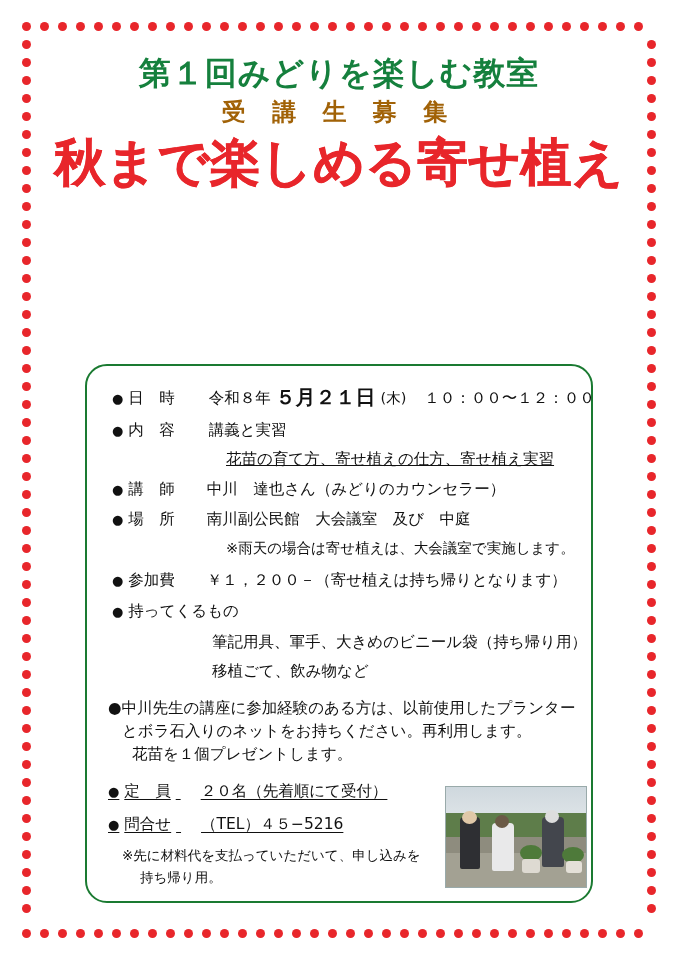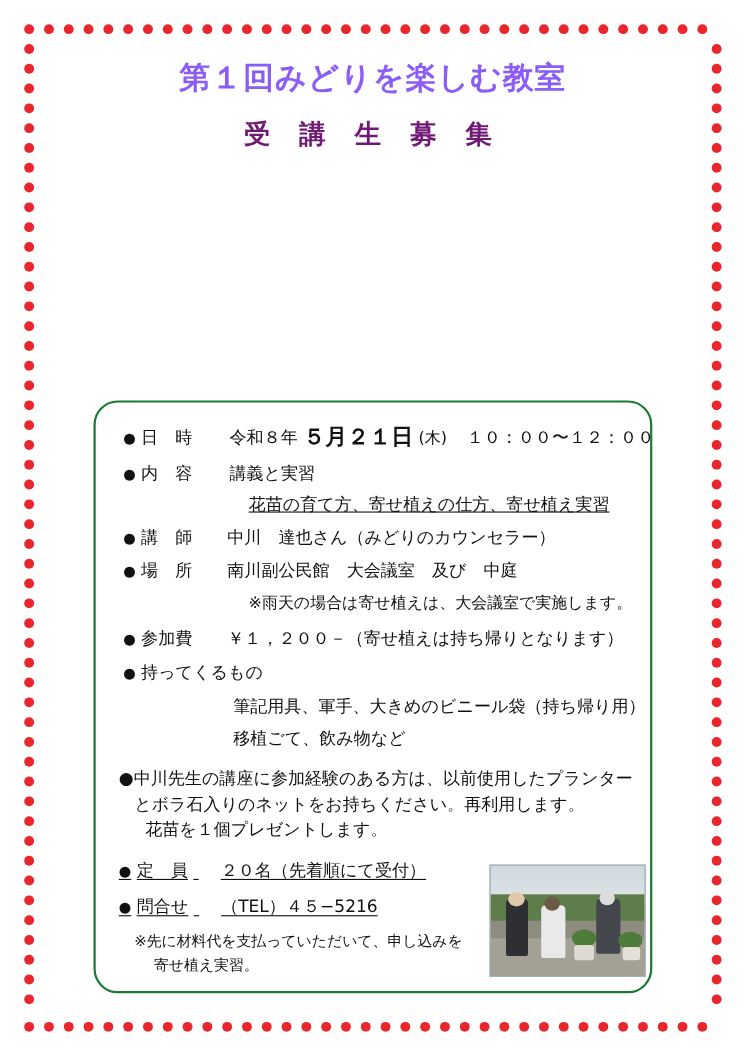--- a/index.html
+++ b/index.html
@@ -12,26 +12,26 @@
   }
   .dots{position:absolute;}
   .dot{
     position:absolute;width:9px;height:9px;border-radius:50%;
     background:#e8262b;
   }
 
   
   .head-wrap{position:absolute;left:0;top:52px;width:678px;text-align:center;}
   .h1{
-    color:#8b5cf6;font-size:28px;font-weight:bold;letter-spacing:1px;
+    color:#15803d;font-size:32px;font-weight:bold;letter-spacing:1px;
     font-family:"DejaVu Sans",sans-serif;
   }
   .h2{
-    color:#701a75;font-size:24px;font-weight:bold;letter-spacing:9px;
-    margin-top:16px;font-family:"DejaVu Sans",sans-serif;
+    color:#a16207;font-size:24px;font-weight:bold;letter-spacing:9px;
+    font-family:"DejaVu Sans",sans-serif;
   }
   .h3{
     color:#e8262b;font-size:51px;font-weight:bold;letter-spacing:0px;
     margin-top:8px;line-height:1.05;
     font-family:"DejaVu Sans",sans-serif;
     -webkit-text-stroke:0.6px #e8262b;
   }
   .h4{
     color:#111;font-size:29px;font-weight:bold;letter-spacing:0px;
     margin-top:16px;font-family:"DejaVu Sans",sans-serif;
@@ -251,20 +251,21 @@
       <div class="dot" style="left: 0px; top: 864px;"></div>
       <div class="dot" style="left: 625px; top: 864px;"></div>
       <div class="dot" style="left: 0px; top: 882px;"></div>
       <div class="dot" style="left: 625px; top: 882px;"></div>
     </div>
 </div>
 
 <div class="head-wrap">
   <div class="h1">第１回みどりを楽しむ教室</div>
   <div class="h2">受 講 生 募 集</div>
+  <div class="h3">秋まで楽しめる寄せ植え</div>
 </div>
 
 <div class="body-box"></div>
 
 <div class="row" style="left:112px;top:384px;">
   <span class="bullet">●</span>
   <span class="lbl">日　時</span>
   <span style="display:inline-block;width:24px;"></span>
   <span>令和８年</span>
   <span class="big">５月２１日</span>
@@ -322,21 +323,21 @@
 </div>
 
 <div class="row" style="left:108px;top:814px;">
   <span class="bullet underline">●</span>
   <span class="lbl underline">問合せ</span>
   <span class="underline" style="display:inline-block;width:20px;">&nbsp;</span>
   <span class="underline">（TEL）４５−5216</span>
 </div>
 
 <div class="row tiny" style="left:122px;top:847px;">※先に材料代を支払っていただいて、申し込みを</div>
-<div class="row tiny" style="left:140px;top:869px;">寄せ植え実習。</div>
+<div class="row tiny" style="left:140px;top:869px;">持ち帰り用。</div>
 
 <div class="photo">
   <div class="sky"></div>
   <div class="hedge"></div>
   <div class="ground"></div>
   <div class="path"></div>
   <div class="p-person p1"></div>
   <div class="p-person p1h"></div>
   <div class="p-person p2"></div>
   <div class="p-person p2h"></div>

